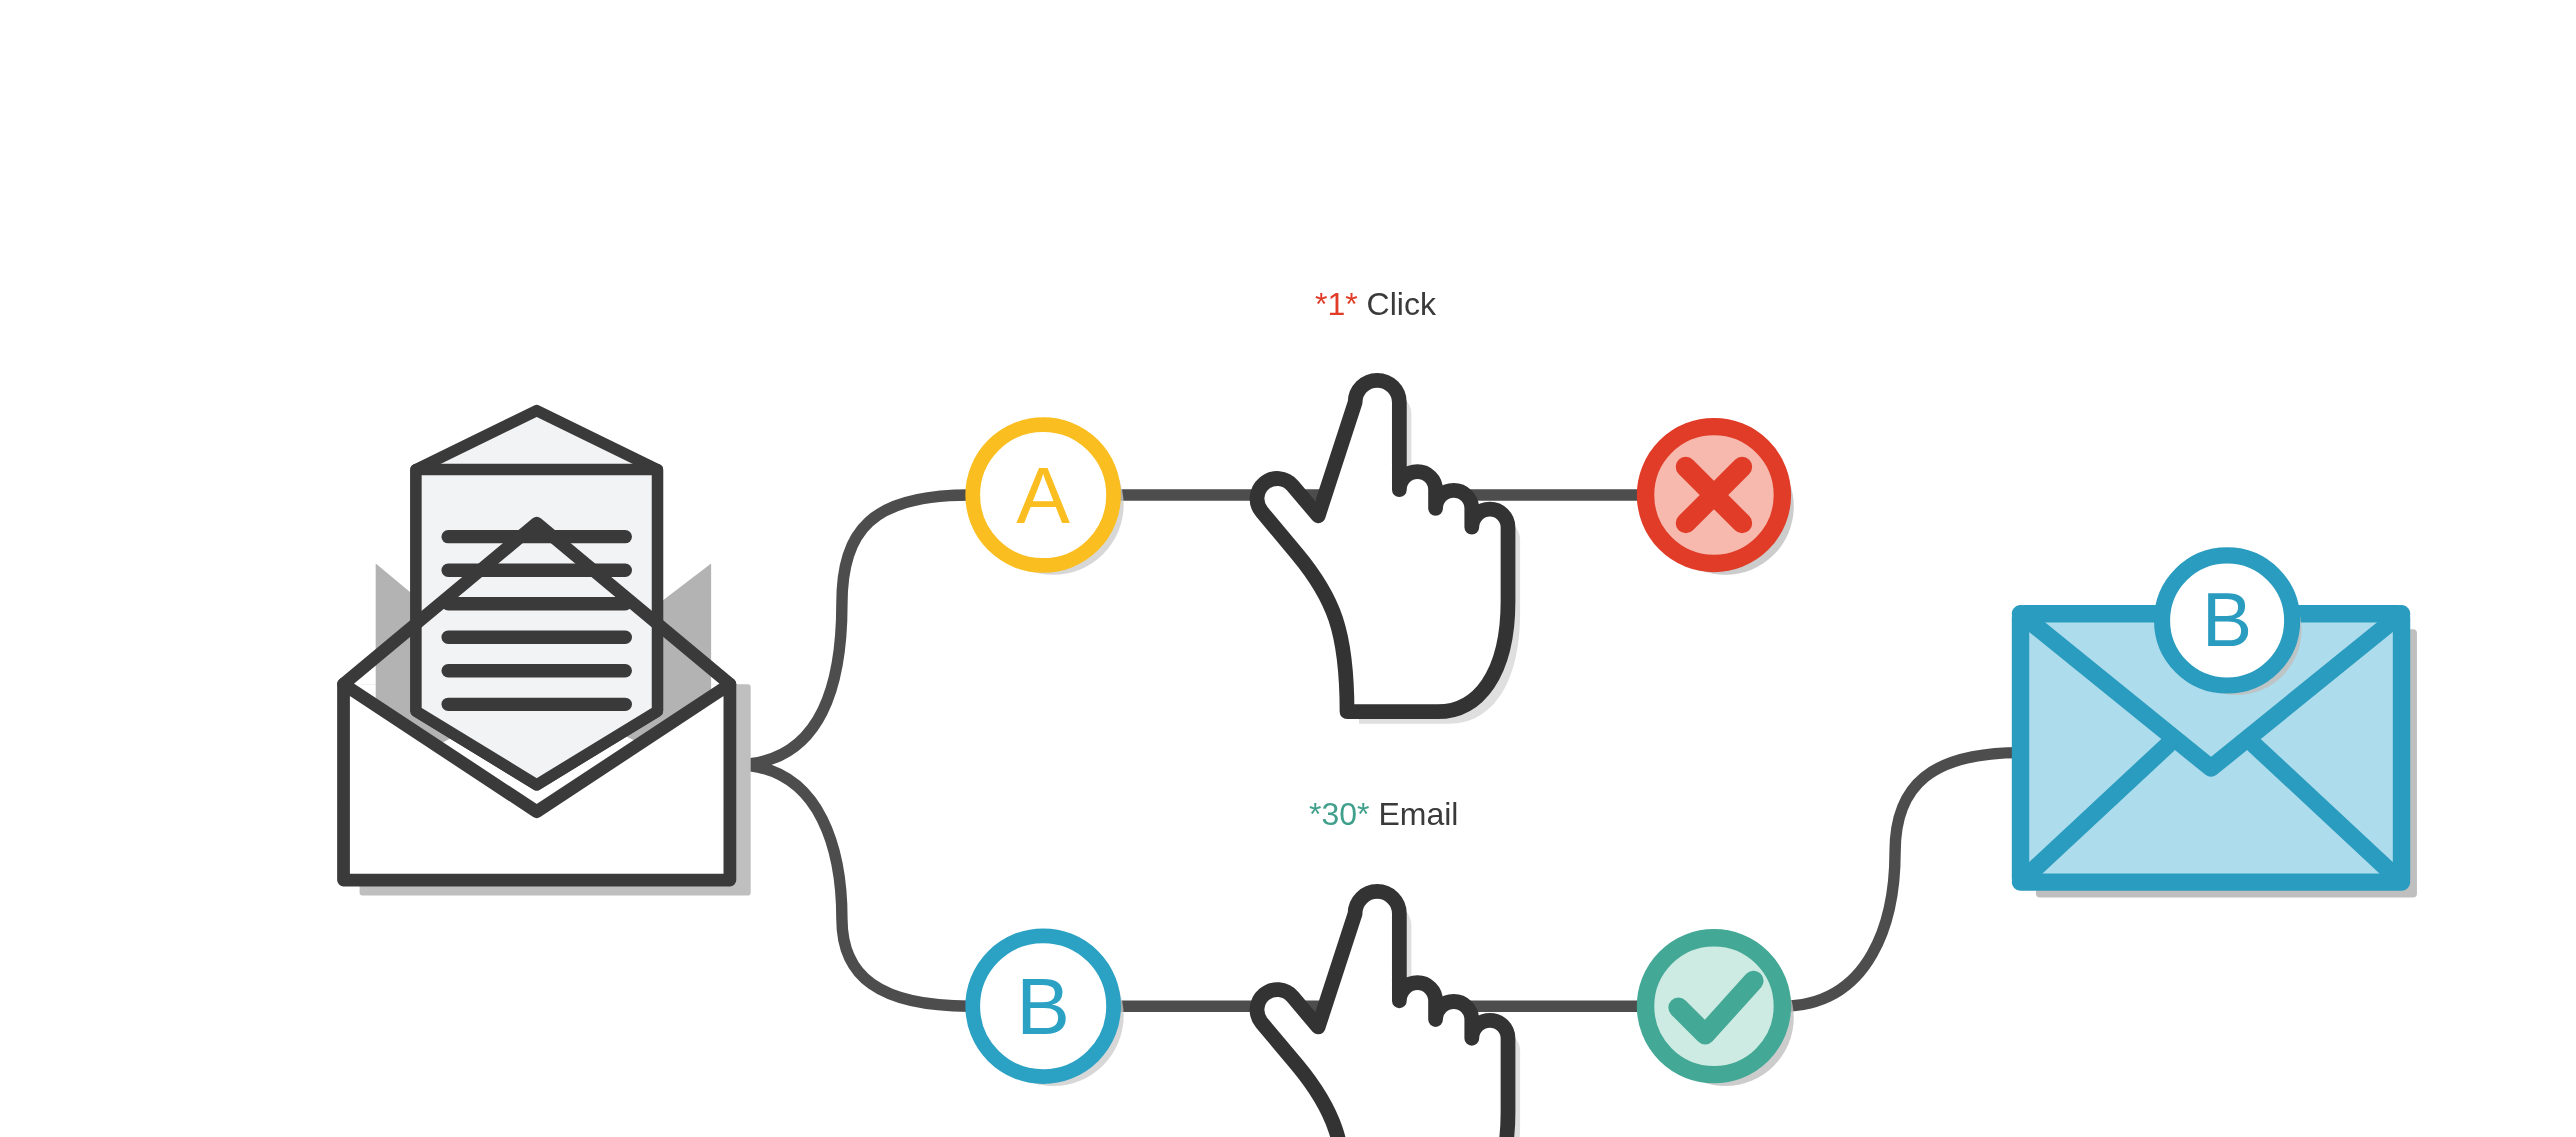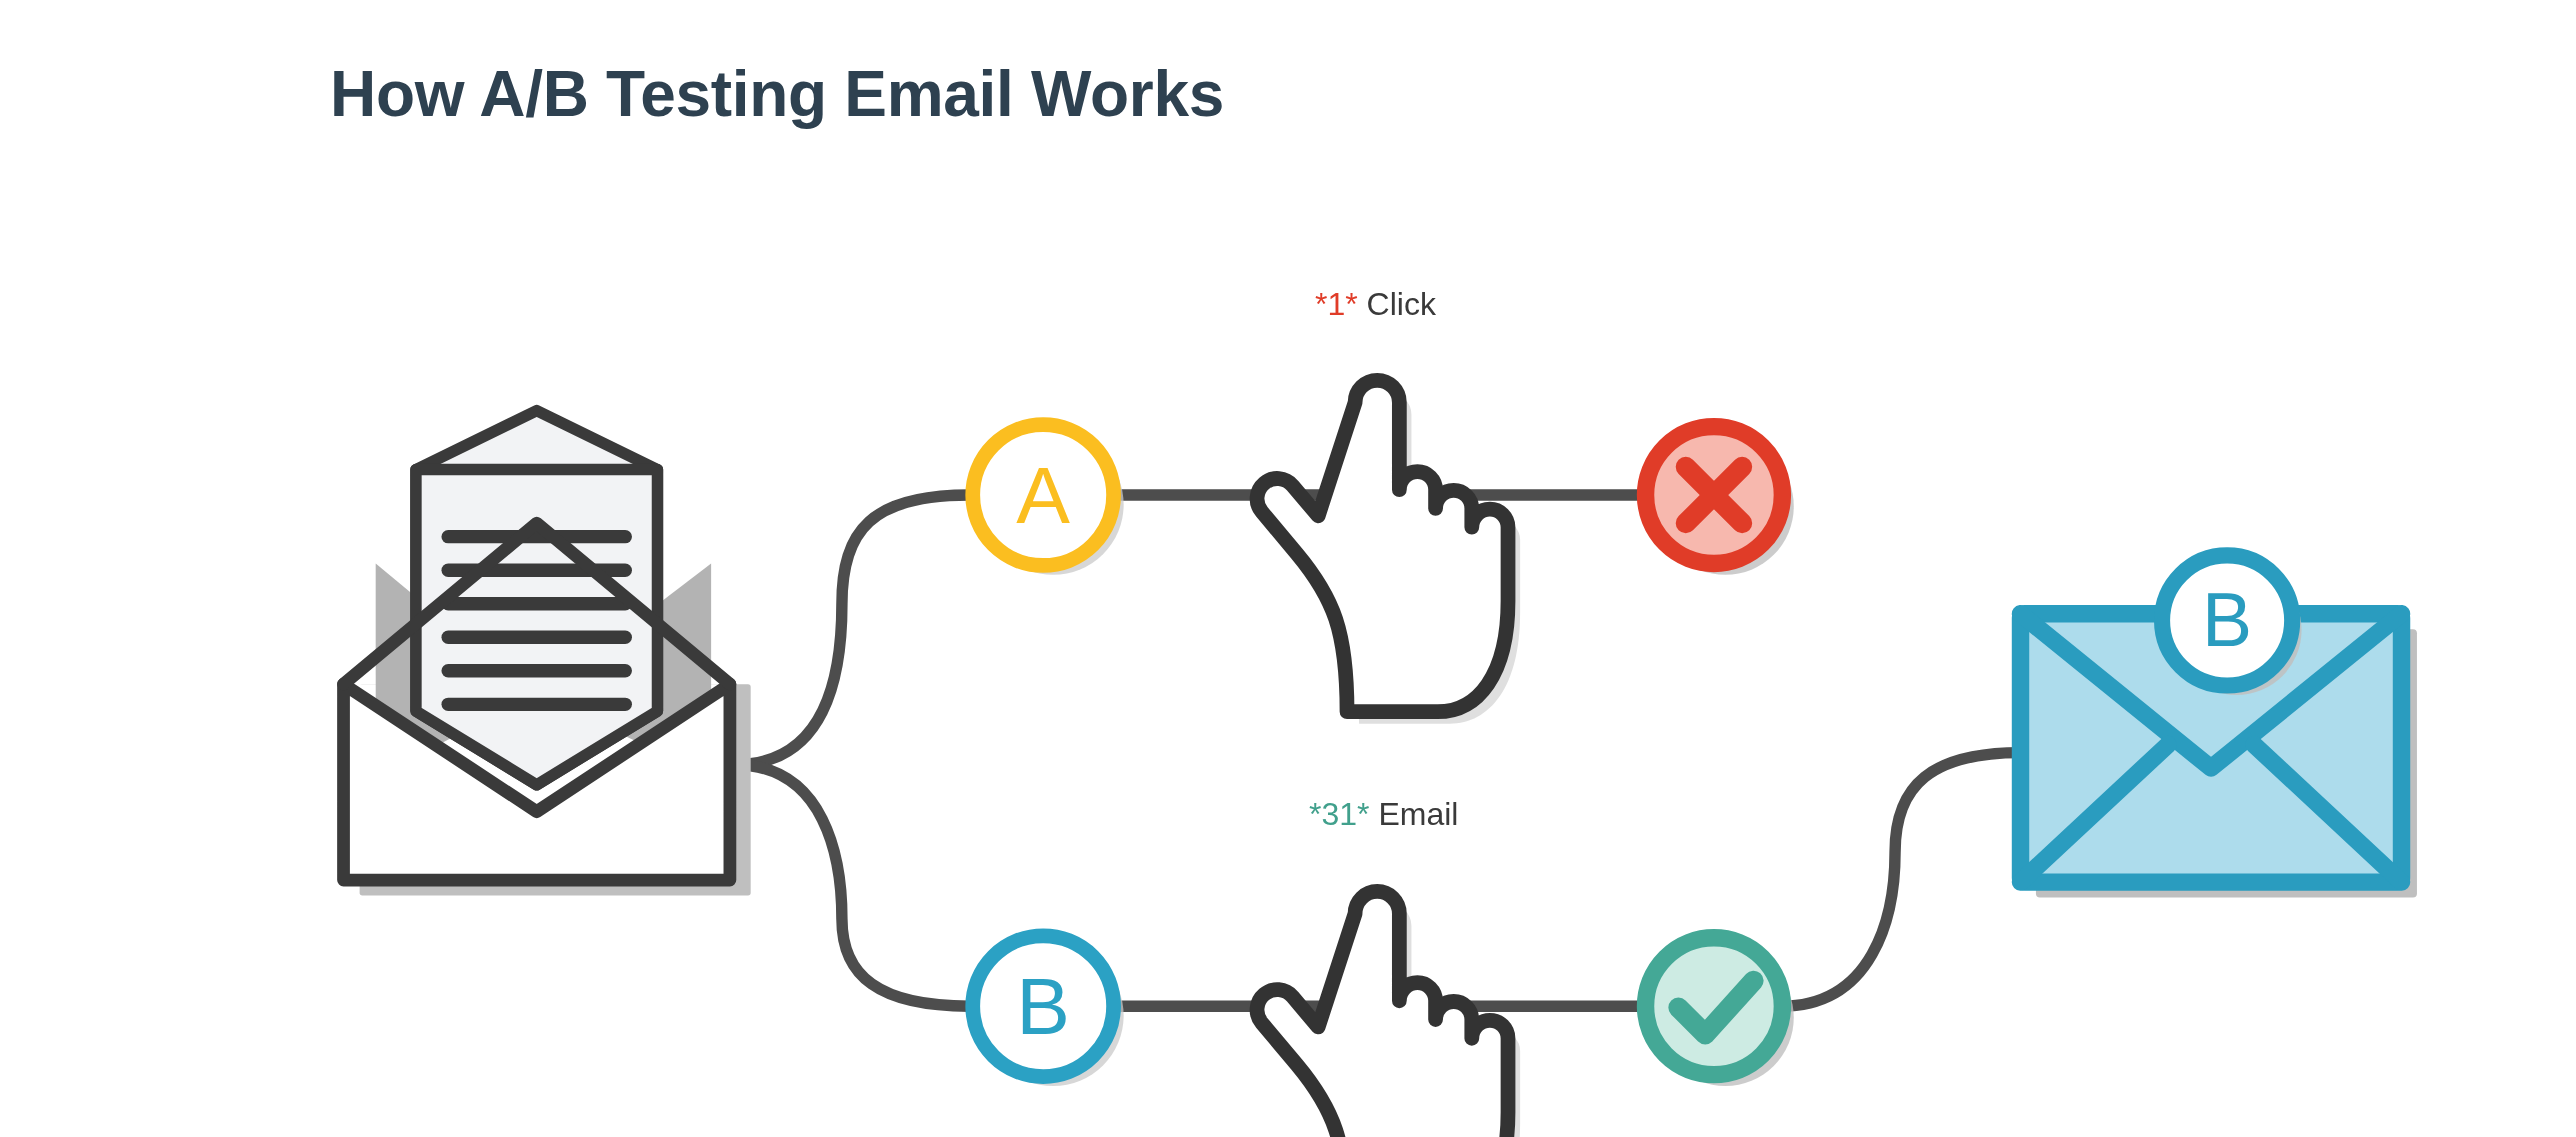--- a/index.html
+++ b/index.html
@@ -49,21 +49,20 @@
   #label-variant-b { left: 1309px; top: 798px; }
   .lbl .count-a { color: #E03C28; }
   .lbl .count-b { color: #41A08C; }
   .lbl .word { color: #3A3A3A; }
 </style>
 </head>
 <body>
 
 <div class="page">
 
-  <div id="page-title">How A/B Testing Email Works</div>
 
   <div class="diagram">
     <svg width="2576" height="1137" viewBox="0 0 3840 1695" xmlns="http://www.w3.org/2000/svg">
 
       <defs>
 
         <clipPath id="letterClip">
           <rect x="620" y="680" width="360" height="470"></rect>
         </clipPath>
       </defs>
@@ -225,17 +224,17 @@
         </g>
       </g>
     </svg>
   </div>
 
   <div class="lbl" id="label-variant-a">
     <span class="count-a">*1*</span><span class="word">&nbsp;</span><span class="word">Click</span>
   </div>
 
   <div class="lbl" id="label-variant-b">
-    <span class="count-b">*31*</span><span class="word">&nbsp;</span><span class="word">Email</span>
+    <span class="count-b">*30*</span><span class="word">&nbsp;</span><span class="word">Email</span>
   </div>
 
 </div>
 
 
 </body></html>

